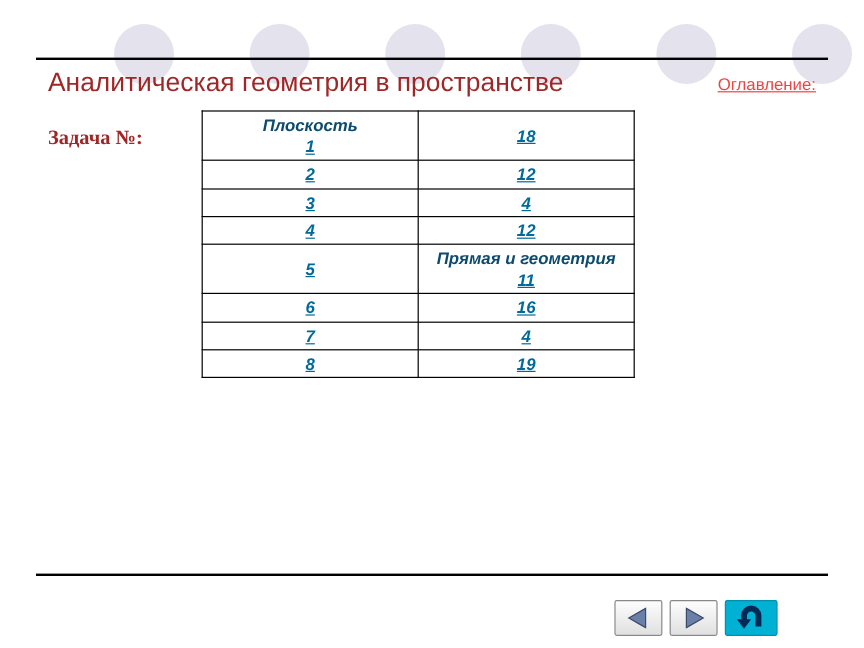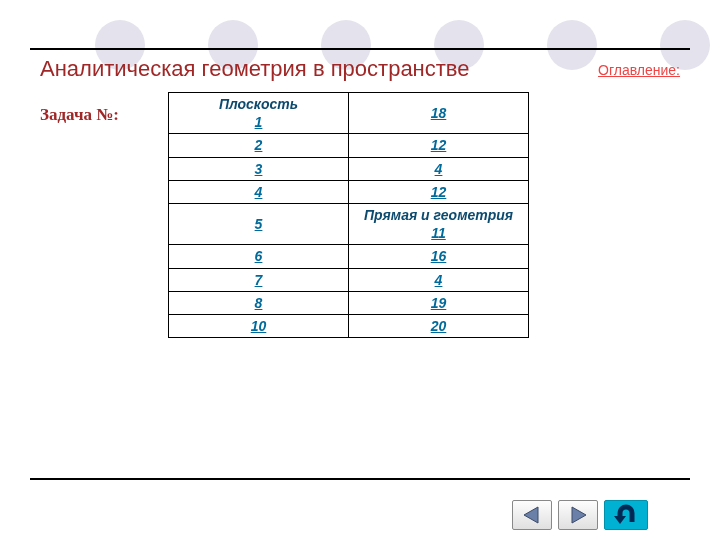--- a/index.html
+++ b/index.html
@@ -185,24 +185,20 @@
           <td><span class="num-link">6</span></td>
           <td><span class="num-link">16</span></td>
         </tr>
         <tr>
           <td><span class="num-link">7</span></td>
           <td><span class="num-link">4</span></td>
         </tr>
         <tr>
           <td><span class="num-link">8</span></td>
           <td><span class="num-link">19</span></td>
-        </tr>
-        <tr>
-          <td><span class="num-link">10</span></td>
-          <td><span class="num-link">20</span></td>
         </tr>
       </tbody>
   </table>
 
   <div class="footer-rule"></div>
 
   <div class="nav">
     <div class="nav-btn">
       <svg width="20" height="18">
         <polygon points="16,1 16,17 2,9" fill="#6a80a8" stroke="#3a4a68" stroke-width="1"></polygon>

